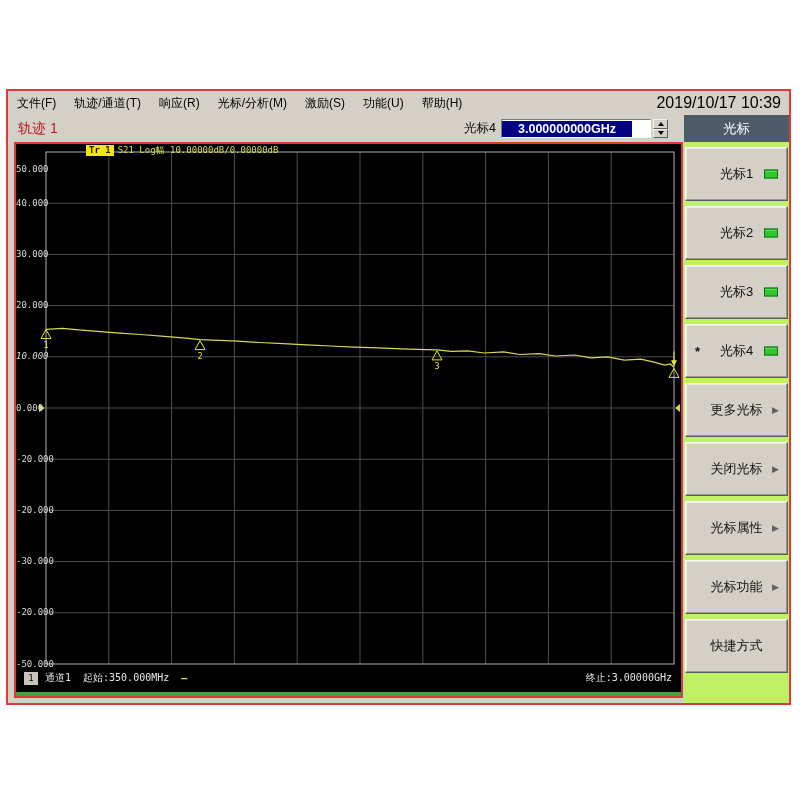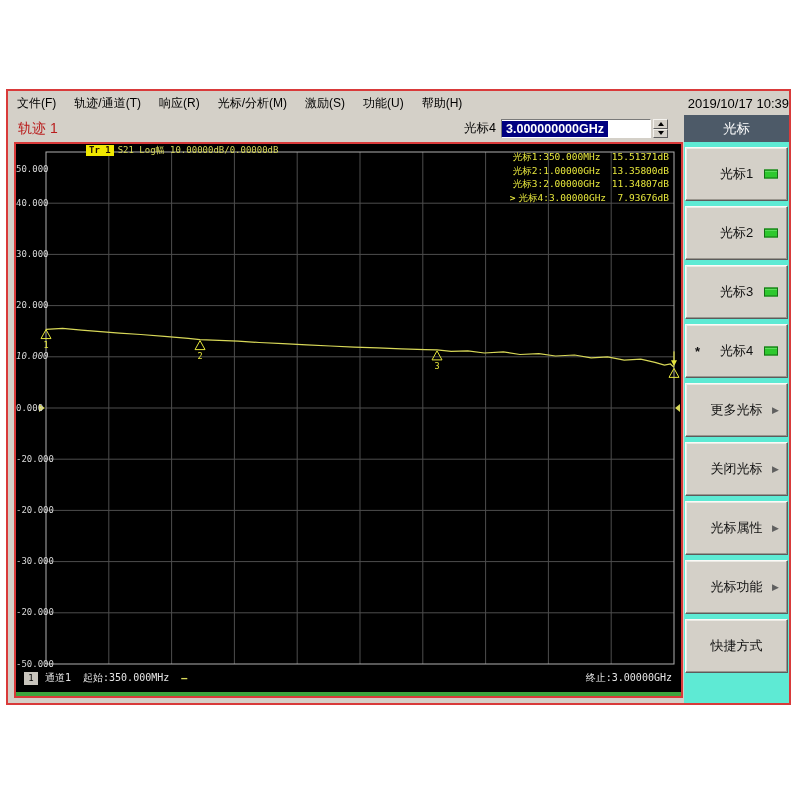--- a/index.html
+++ b/index.html
@@ -12,49 +12,49 @@
     position:absolute;left:6px;top:89px;width:785px;height:616px;
     background:#d4d0c8;border:2px solid #d93a3a;box-sizing:border-box;overflow:hidden;
   }
   
   .menubar{
     position:absolute;left:0;top:0;right:0;height:24px;
     display:flex;align-items:center;font-size:12px;color:#000;
     border-bottom:5px solid #ef4444;background:#d4d0c8;
   }
   .menu-item{padding:0 9px;line-height:23px;cursor:default;}
-  .menubar .datetime{margin-left:auto;font-size:13px;}
+  .menubar .datetime{margin-left:auto;margin-right:8px;font-size:16px;}
   
   .toolbar{
     position:absolute;left:0;top:24px;width:676px;height:27px;
     display:flex;align-items:center;background:#d4d0c8;
   }
   .trace-tab{margin-left:10px;font-size:14px;color:#b91c1c;}
   .field-label{margin-left:auto;font-size:12.5px;margin-right:5px;}
   .field{
     width:150px;height:19px;background:#fff;box-sizing:border-box;
     border:1px solid;border-color:#7a7a7a #ffffff #ffffff #7a7a7a;
     display:flex;align-items:center;overflow:hidden;
   }
   .field .sel{
     background:#000080;color:#fff;font-size:12.5px;font-weight:600;
-    padding:1px 4px;white-space:pre;
+    padding:1px 16px;white-space:pre;
   }
   .spinner{width:15px;height:19px;margin-left:2px;margin-right:16px;display:flex;flex-direction:column;}
   .spin-btn{
     flex:1;background:#d4d0c8;position:relative;
     border:1px solid;border-color:#f4f2ee #5c5c5c #5c5c5c #f4f2ee;box-sizing:border-box;
   }
   .spin-btn .tri{position:absolute;left:50%;top:50%;width:0;height:0;transform:translate(-50%,-50%);}
   .spin-up .tri{border-left:3px solid transparent;border-right:3px solid transparent;border-bottom:4px solid #000;}
   .spin-down .tri{border-left:3px solid transparent;border-right:3px solid transparent;border-top:4px solid #000;}
   
   .sidebar{
     position:absolute;left:676px;top:24px;width:105px;bottom:0;
-    background:#5eead4;box-sizing:border-box;
+    background:#bef264;box-sizing:border-box;
   }
   .sidebar-header{
     height:27px;background:#4d5a68;color:#fff;font-size:13.5px;
     display:flex;align-items:center;justify-content:center;
   }
   .sbtn{
     position:relative;margin:5px 1px 0 1px;height:54px;background:#d4d0c8;
     border:1px solid;border-color:#fbfaf7 #5c5c5c #5c5c5c #fbfaf7;
     box-shadow:inset -1px -1px 0 #9b978f,inset 1px 1px 0 #eceae4;
     display:flex;align-items:center;justify-content:center;
@@ -221,27 +221,20 @@
             <polygon points="658,224.3637888 653,233.3637888 663,233.3637888" fill="none" stroke="#e6e63c" stroke-width="1"></polygon>
             <line x1="658" y1="207.3637888" x2="658" y2="218.3637888" stroke="#e6e63c" stroke-width="1"></line>
             <polygon points="658,222.3637888 655,216.3637888 661,216.3637888" fill="#e6e63c"></polygon>
           </g>
         </svg>
 
       <div class="trace-head">
         <span class="trace-badge mono">Tr 1</span>
         <span class="trace-info mono">S21 Log幅 10.00000dB/0.00000dB</span>
       </div>
-      <div class="readout mono">
-
-      <div class="line">光标1:350.000MHz  15.51371dB</div>
-          <div class="line">光标2:1.00000GHz  13.35800dB</div>
-          <div class="line">光标3:2.00000GHz  11.34807dB</div>
-          <div class="line"><span class="pfx">&gt;</span>光标4:3.00000GHz  7.93676dB</div>
-        </div>
       <div class="statusline mono">
         <span class="chan-badge">1</span>
         <span class="gap">通道1</span>
         <span class="gap">起始:350.000MHz</span>
         <span class="dash">—</span>
         <span class="stop">终止:3.00000GHz</span>
       </div>
       <div class="green-strip"></div>
     <div class="ytick mono" style="top: 20px; text-align: center;">50.000</div>
         <div class="ytick mono" style="top: 53.7px;">40.000</div>

